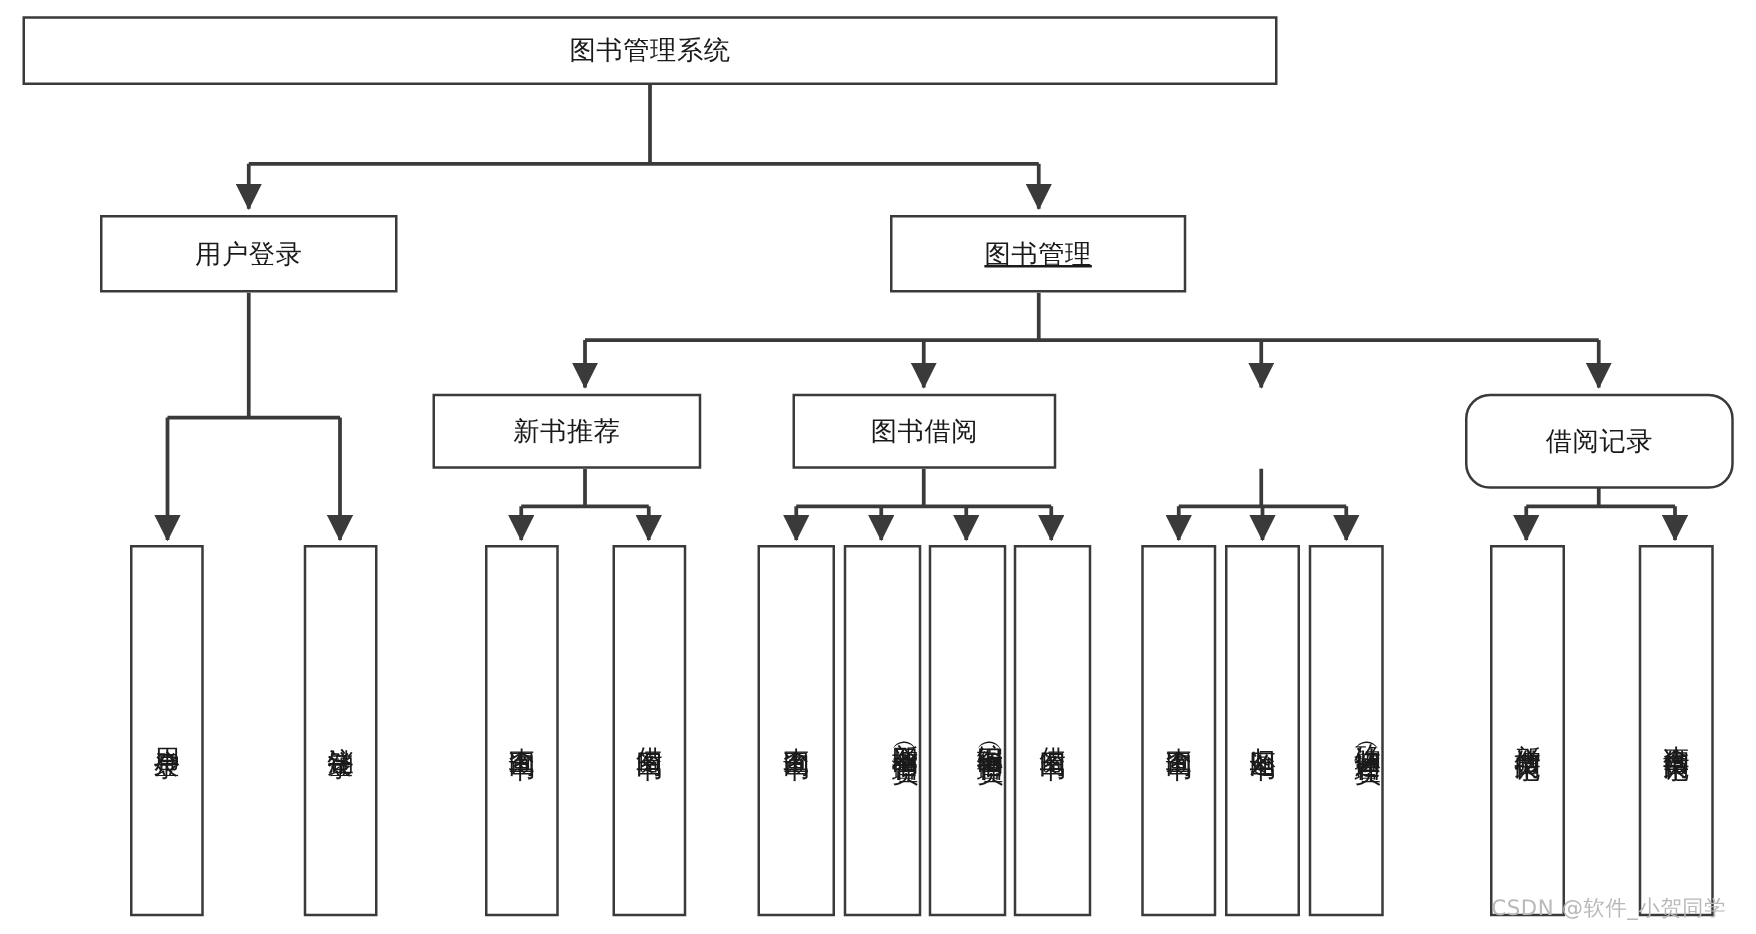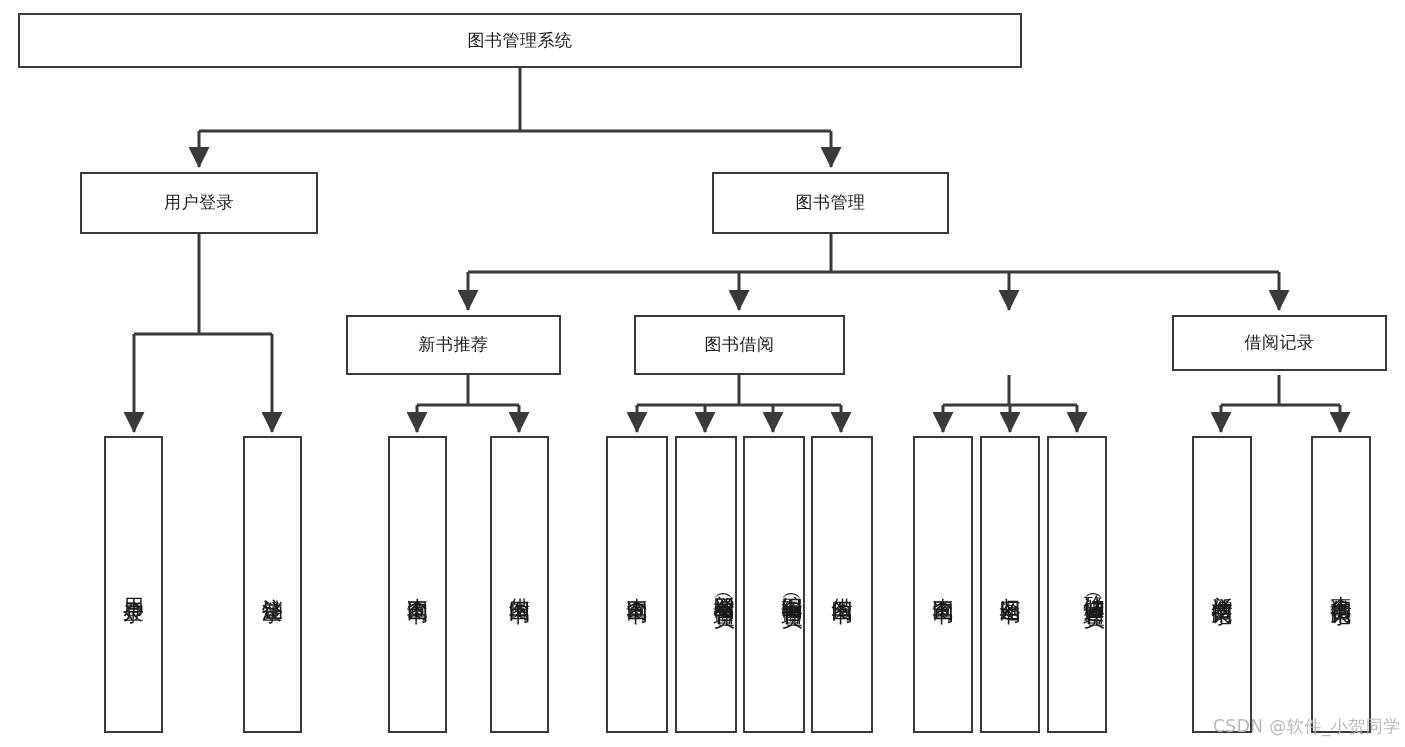--- a/index.html
+++ b/index.html
@@ -31,21 +31,21 @@
     box-sizing: border-box;
     background: #ffffff;
     border: 2px solid #3a3a3a;
     display: flex;
     align-items: center;
     justify-content: center;
     color: #1a1a1a;
     line-height: 1.05;
   }
   .node-horizontal {
-    font-size: 17px;
+    font-size: 21px;
     letter-spacing: 0.5px;
   }
   .node-vertical {
     writing-mode: vertical-rl;
     text-orientation: upright;
     font-size: 21px;
     letter-spacing: 2px;
     align-items: flex-start;
     justify-content: center;
     padding-top: 4px;
@@ -123,31 +123,31 @@
     </g>
   </svg>
 
   <div class="node node-horizontal" style="left:18px; top:13px; width:1004px; height:55px;">
     <span>图书管理系统</span>
   </div>
 
   <div class="node node-horizontal" style="left:80px; top:172px; width:238px; height:62px;">
     <span>用户登录</span>
   </div>
-  <div class="node node-horizontal" style="left:712px; top:172px; width:237px; height:62px;">
+  <div class="node node-horizontal" style="left:712px; top:172px; width:237px; height:62px;text-decoration:underline;">
     <span>图书管理</span>
   </div>
 
   <div class="node node-horizontal" style="left:346px; top:315px; width:215px; height:60px;">
     <span>新书推荐</span>
   </div>
   <div class="node node-horizontal" style="left:634px; top:315px; width:211px; height:60px;">
     <span>图书借阅</span>
   </div>
-  <div class="node node-horizontal" style="left:1172px; top:315px; width:215px; height:56px;">
+  <div class="node node-horizontal" style="left:1172px; top:315px; width:215px; height:76px;border-radius:20px;">
     <span>借阅记录</span>
   </div>
 
   <div class="node node-vertical start-mid" style="left:104px; top:436px; width:59px; height:297px;">
     <span>用户登录</span>
   </div>
   <div class="node node-vertical start-mid" style="left:243px; top:436px; width:59px; height:297px;">
     <span>注销登录</span>
   </div>
 
@@ -181,15 +181,15 @@
     <span>确认归还（管理员）</span>
   </div>
 
   <div class="node node-vertical start-mid" style="left:1192px; top:436px; width:60px; height:297px;">
     <span>新增借阅记录</span>
   </div>
   <div class="node node-vertical start-mid" style="left:1311px; top:436px; width:60px; height:297px;">
     <span>查询借阅记录</span>
   </div>
 
-  <div class="watermark" style="left:1193px; top:715px;margin-left:20px;">CSDN @软件_小贺同学</div>
+  <div class="watermark" style="left:1193px; top:715px;">CSDN @软件_小贺同学</div>
 
 </div>
 
 </body></html>

